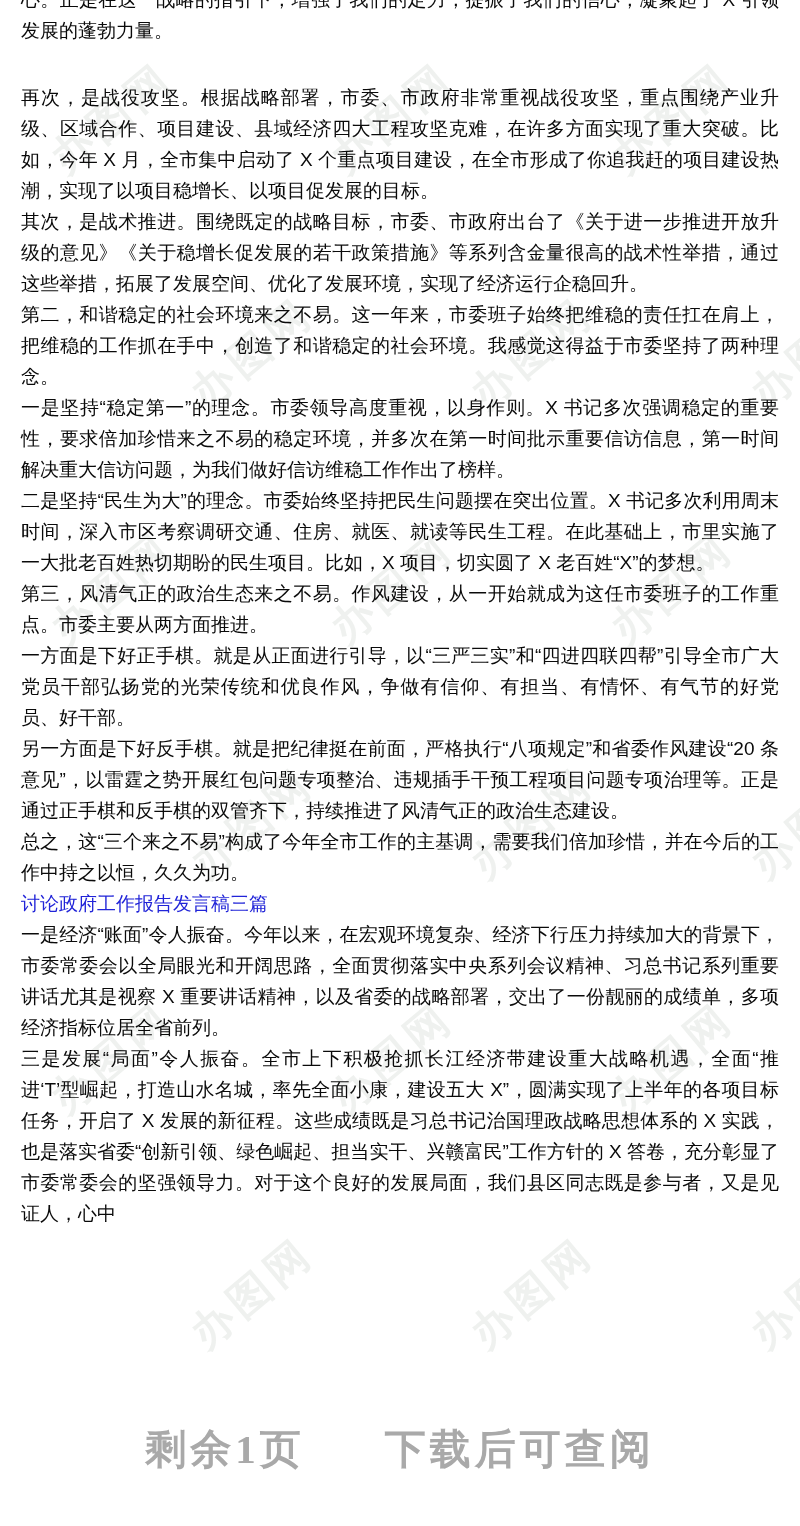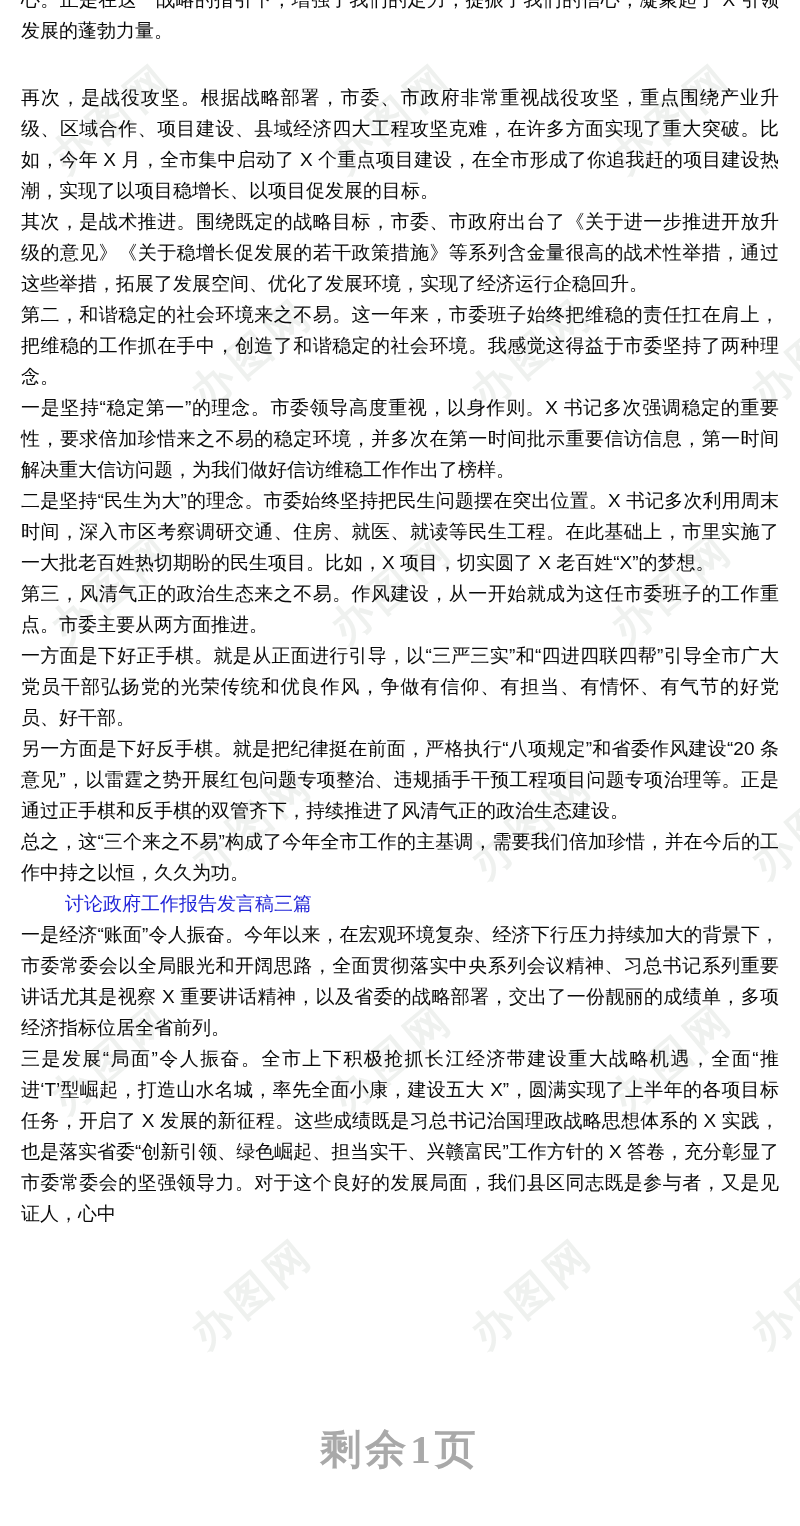--- a/index.html
+++ b/index.html
@@ -43,21 +43,20 @@
     line-height:31px;
     color:var(--body-text);
     text-align:justify;
     word-break:break-all;
   }
   .doc p.clipped{margin-bottom:36px;}
   .doc p.link{
     color:var(--link);
     text-align:left;
     cursor:pointer;
-    margin-left:44px;
   }
   .footer{
     position:absolute;
     left:0;right:0;top:1422px;
     display:flex;
     justify-content:center;
     align-items:baseline;
     gap:80px;
     z-index:1;
     font-family:"Liberation Serif","DejaVu Serif",serif;
@@ -102,13 +101,14 @@
     <p class="body">一方面是下好正手棋。就是从正面进行引导，以“三严三实”和“四进四联四帮”引导全市广大党员干部弘扬党的光荣传统和优良作风，争做有信仰、有担当、有情怀、有气节的好党员、好干部。</p>
     <p class="body">另一方面是下好反手棋。就是把纪律挺在前面，严格执行“八项规定”和省委作风建设“20 条意见”，以雷霆之势开展红包问题专项整治、违规插手干预工程项目问题专项治理等。正是通过正手棋和反手棋的双管齐下，持续推进了风清气正的政治生态建设。</p>
     <p class="body">总之，这“三个来之不易”构成了今年全市工作的主基调，需要我们倍加珍惜，并在今后的工作中持之以恒，久久为功。</p>
     <p class="link">讨论政府工作报告发言稿三篇</p>
     <p class="body">一是经济“账面”令人振奋。今年以来，在宏观环境复杂、经济下行压力持续加大的背景下，市委常委会以全局眼光和开阔思路，全面贯彻落实中央系列会议精神、习总书记系列重要讲话尤其是视察 X 重要讲话精神，以及省委的战略部署，交出了一份靓丽的成绩单，多项经济指标位居全省前列。</p>
     <p class="body">三是发展“局面”令人振奋。全市上下积极抢抓长江经济带建设重大战略机遇，全面“推进‘T’型崛起，打造山水名城，率先全面小康，建设五大 X”，圆满实现了上半年的各项目标任务，开启了 X 发展的新征程。这些成绩既是习总书记治国理政战略思想体系的 X 实践，也是落实省委“创新引领、绿色崛起、担当实干、兴赣富民”工作方针的 X 答卷，充分彰显了市委常委会的坚强领导力。对于这个良好的发展局面，我们县区同志既是参与者，又是见证人，心中</p>
   </div>
 
 <div class="footer">
   <span>剩余1页</span>
+  <span>下载后可查阅</span>
 </div>
 
 </body></html>

